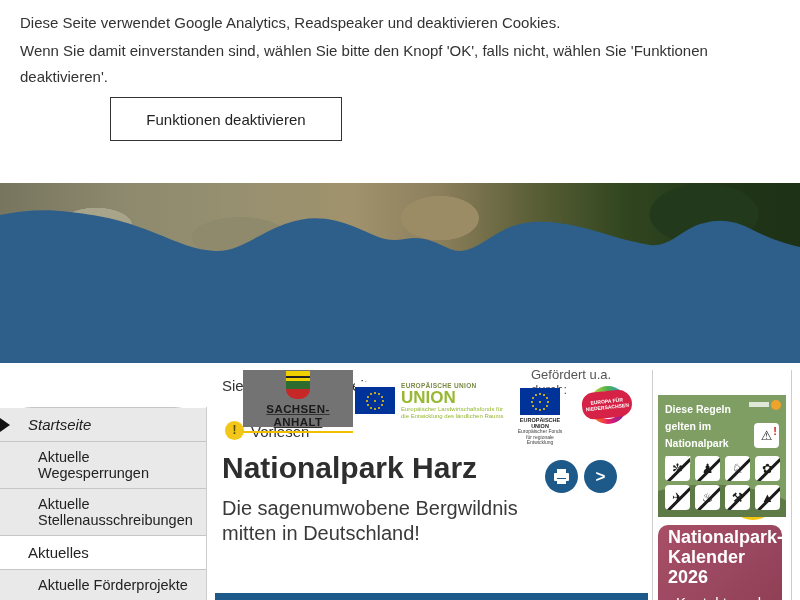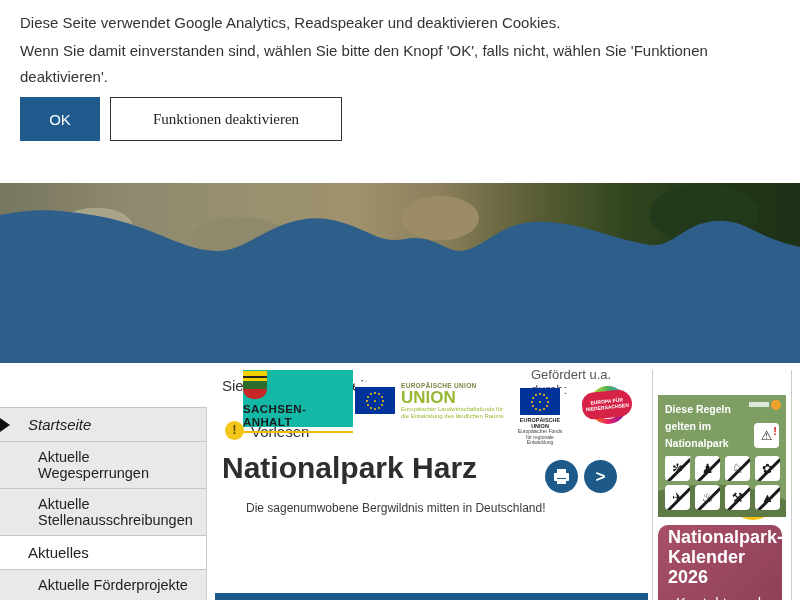--- a/index.html
+++ b/index.html
@@ -7,21 +7,21 @@
         font-family:"Liberation Sans",sans-serif;color:#333;}
 
   
   .cookie{position:absolute;left:0;top:0;width:800px;height:160px;background:#fff;}
   .cookie p{margin:0;padding:0;font-size:15px;line-height:26px;color:#333;}
   .cookie .l1{position:absolute;left:20px;top:10px;width:740px;}
   .cookie .l2{position:absolute;left:20px;top:38px;width:735px;}
   .btn-ok{position:absolute;left:20px;top:97px;width:80px;height:44px;background:#1f5a8c;
           color:#fff;border:none;font-size:15px;font-family:inherit;cursor:pointer;}
   .btn-deact{position:absolute;left:110px;top:97px;width:232px;height:44px;background:#fff;
-          color:#222;border:1px solid #333;font-size:15px;font-family:Liberation Serif, serif;cursor:pointer;}
+          color:#222;border:1px solid #333;font-size:15px;font-family:Liberation Sans, sans-serif;cursor:pointer;}
 
   
   .header{position:absolute;left:0;top:183px;width:800px;height:180px;}
   .photo{position:absolute;left:0;top:0;width:800px;height:78px;
      background:
        radial-gradient(60px 30px at 12% 55%, #a8a489 0 60%, transparent 61%),
        radial-gradient(80px 34px at 30% 70%, #8f8a6c 0 60%, transparent 61%),
        radial-gradient(70px 40px at 55% 45%, #9b8c66 0 55%, transparent 56%),
        radial-gradient(90px 50px at 88% 40%, #22391b 0 60%, transparent 61%),
        linear-gradient(90deg,#77755e 0%,#8e8a6e 16%,#979070 30%,#a0926c 44%,
@@ -40,34 +40,34 @@
   .sidebar{position:absolute;left:0;top:363px;width:215px;height:237px;background:#fff;}
   .search-wrap{position:absolute;left:9px;top:7px;width:194px;height:30px;background:#fff;
                border:1px solid #999;}
   .search-input{position:absolute;left:10px;top:0;width:150px;height:28px;border:none;outline:none;
                 font-size:15px;font-family:inherit;color:#333;}
   .search-input::placeholder{color:#777;}
   .mag{position:absolute;right:10px;top:7px;width:10px;height:10px;border:2px solid #888;
        border-radius:50%;}
   .mag::after{content:"";position:absolute;left:-5px;top:9px;width:7px;height:2px;background:#888;
        transform:rotate(35deg);}
-  .nav{position:absolute;left:0;top:44px;width:206px;border-top:1px solid #c6c6c6;}
+  .nav{position:absolute;left:0;top:44px;width:206px;border-top:1px solid #c6c6c6;border-radius:32px;}
   .nav-item{position:relative;display:block;border-bottom:1px solid #c6c6c6;font-size:15px;
             color:#222;text-decoration:none;}
   .nav-item.lvl1{background:#e9e9e9;padding:8px 6px 8px 28px;}
   .nav-item.lvl2{background:#e9e9e9;padding:7px 6px 7px 38px;font-size:14.5px;}
   .nav-item.plain{background:#fff;padding:8px 6px 8px 28px;}
   .nav-item.active{font-style:italic;}
   .tri{position:absolute;left:0;top:50%;margin-top:-7px;width:0;height:0;
        border-left:10px solid #111;border-top:7px solid transparent;border-bottom:7px solid transparent;}
 
   
   .breadcrumb{position:absolute;left:222px;top:377px;font-size:15px;color:#333;z-index:1;}
-  .logo-sa{position:absolute;left:243px;top:370px;width:110px;height:57px;background:#14b8a6;z-index:2;
-           }
+  .logo-sa{position:absolute;left:243px;top:370px;width:110px;height:57px;background:#737373;z-index:2;
+           text-align:center;text-decoration:underline;}
   .sa-crest{display:inline-block;width:24px;height:28px;margin-top:1px;border-radius:0 0 10px 10px;
      background:linear-gradient(180deg,#f0d000 0 18%,#222 18% 26%,#f0d000 26% 34%,#2e6b2e 34% 66%,#c62828 66% 100%);}
   .sa-name{font-size:11.5px;font-weight:bold;color:#1a1a1a;letter-spacing:.4px;line-height:13px;}
   .sa-line{height:2px;background:#f0c000;margin-top:2px;}
   .logo-eler{position:absolute;left:355px;top:382px;width:156px;height:44px;background:#fff;z-index:2;}
   .euflag{position:relative;width:40px;height:27px;background:#039;}
   .stars{position:absolute;left:19px;top:13px;width:2px;height:2px;border-radius:50%;background:#fc0;
      box-shadow:0 -8px #fc0,4px -7px #fc0,7px -4px #fc0,8px 0 #fc0,7px 4px #fc0,4px 7px #fc0,
                 0 8px #fc0,-4px 7px #fc0,-7px 4px #fc0,-8px 0 #fc0,-7px -4px #fc0,-4px -7px #fc0;}
   .eler-flag{position:absolute;left:0;top:5px;}
@@ -93,21 +93,21 @@
   .vl-label{position:absolute;left:26px;top:2px;font-size:15px;color:#333;}
   .h1{position:absolute;left:222px;top:451px;font-size:30px;font-weight:bold;color:#2e2e2e;margin:0;}
   .circ-btn{position:absolute;top:460px;width:33px;height:33px;border-radius:50%;background:#1d5a8a;
             border:none;cursor:pointer;color:#fff;}
   .btn-print{left:545px;}
   .btn-share{left:584px;font-size:17px;font-weight:bold;line-height:33px;text-align:center;padding:0;}
   .prn{position:absolute;left:9px;top:13px;width:15px;height:8px;background:#fff;border-radius:1px;}
   .prn::before{content:"";position:absolute;left:3px;top:-4px;width:9px;height:4px;background:#fff;}
   .prn::after{content:"";position:absolute;left:3px;top:5px;width:9px;height:5px;background:#fff;
               border-top:1px solid #1d5a8a;}
-  .subtitle{position:absolute;left:222px;top:496px;width:330px;font-size:12px;line-height:25px;color:#3a3a3a;margin-left:24px;}
+  .subtitle{position:absolute;left:222px;top:496px;width:330px;font-size:20px;line-height:25px;color:#3a3a3a;}
   .welcome{position:absolute;left:222px;top:570px;font-size:20px;color:#3a3a3a;}
   .next-block{position:absolute;left:215px;top:593px;width:433px;height:7px;background:#1d5a8a;}
   .vline{position:absolute;width:1px;background:#ccc;}
 
   
   .rules{position:absolute;left:658px;top:395px;width:128px;height:122px;z-index:3;
      background:radial-gradient(180px 90px at 40% 118%, #5d7a47 0 60%, transparent 61%),#7f9e63;
      overflow:hidden;}
   .rules-title{position:absolute;left:7px;top:6px;width:86px;font-size:10.5px;font-weight:bold;
      color:#fff;line-height:17px;}
@@ -125,21 +125,20 @@
   .cal-link{margin:6px 0 0 18px;font-size:15px;line-height:19px;width:100px;cursor:pointer;}
 </style>
 </head>
 <body>
 
 <div class="page">
 
   <div class="cookie">
     <p class="l1">Diese Seite verwendet Google Analytics, Readspeaker und deaktivieren Cookies.</p>
     <p class="l2">Wenn Sie damit einverstanden sind, wählen Sie bitte den Knopf 'OK', falls nicht, wählen Sie 'Funktionen deaktivieren'.</p>
-    <button class="btn-ok">OK</button>
     <button class="btn-deact">Funktionen deaktivieren</button>
   </div>
 
   <div class="header">
     <div class="photo"></div>
     <svg class="wave" viewBox="0 0 800 180" preserveAspectRatio="none">
       <path fill="#2d5f8a" d="M0,32 C25,27 45,26 70,29 C105,33 125,38 155,50
         C180,60 195,67 215,68 C240,69 255,52 285,41 C310,32 330,34 355,44
         C375,52 385,60 405,56 C420,53 430,56 450,66 C470,74 485,55 510,44
         C530,36 555,38 580,44 C605,50 625,58 650,62 C670,64 680,48 700,41

